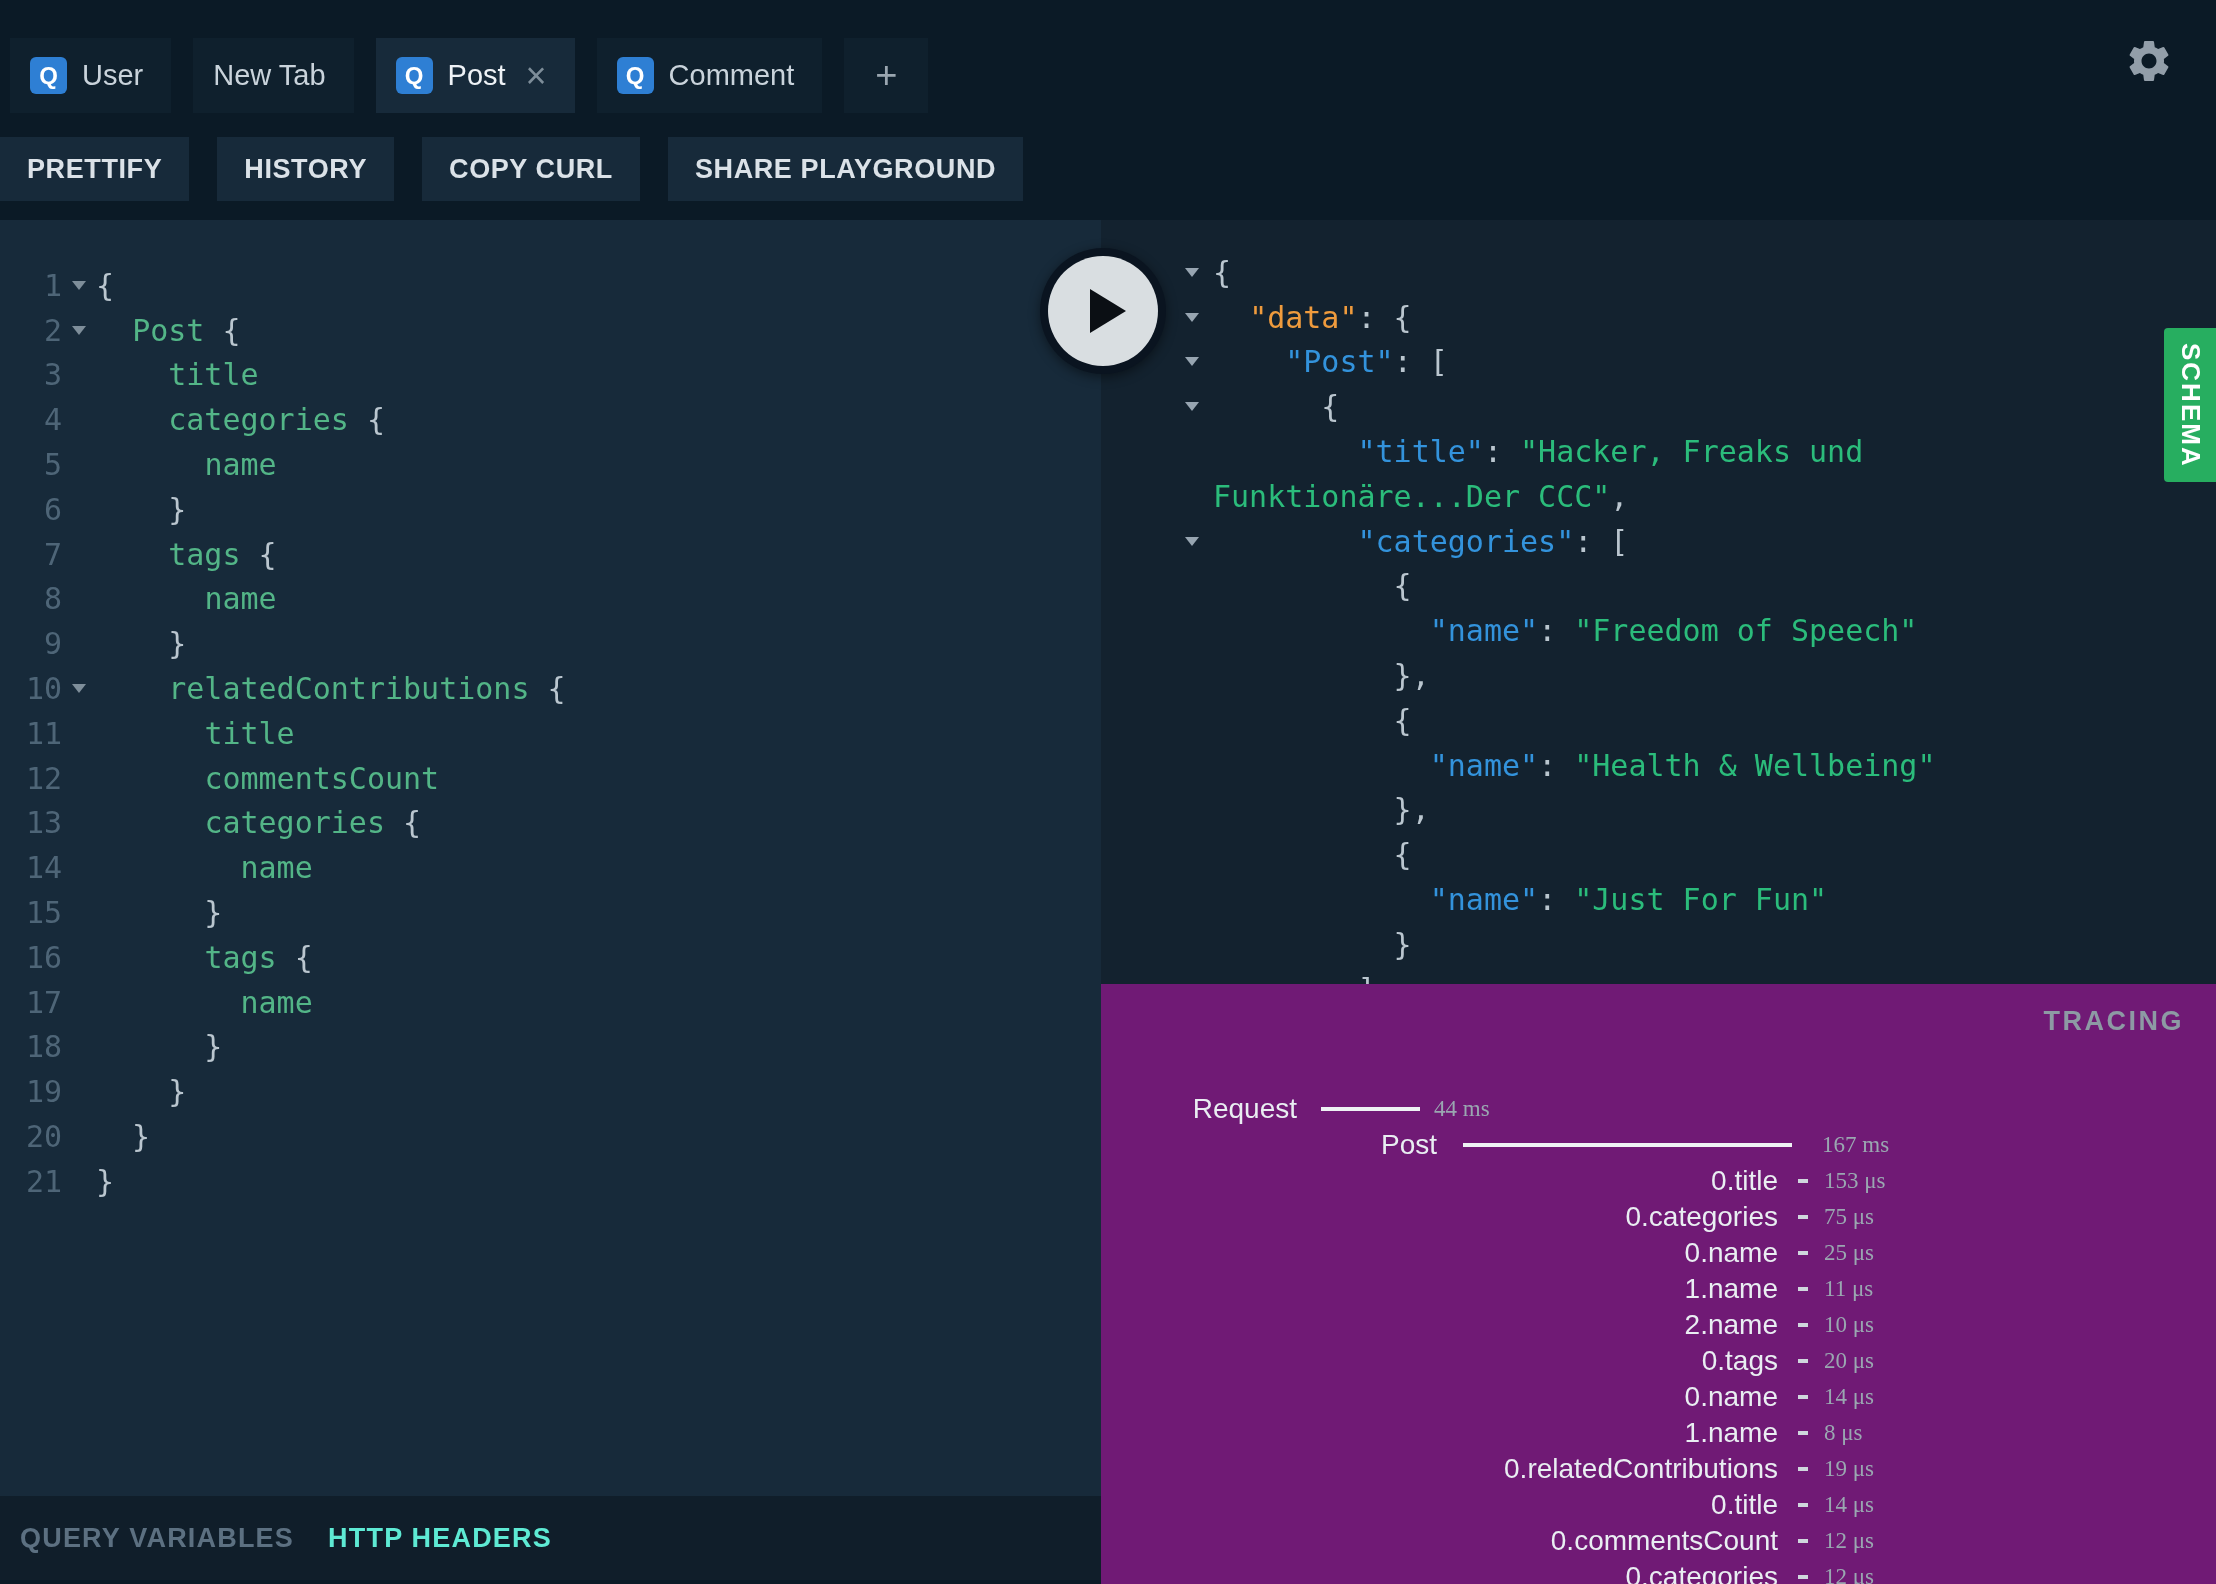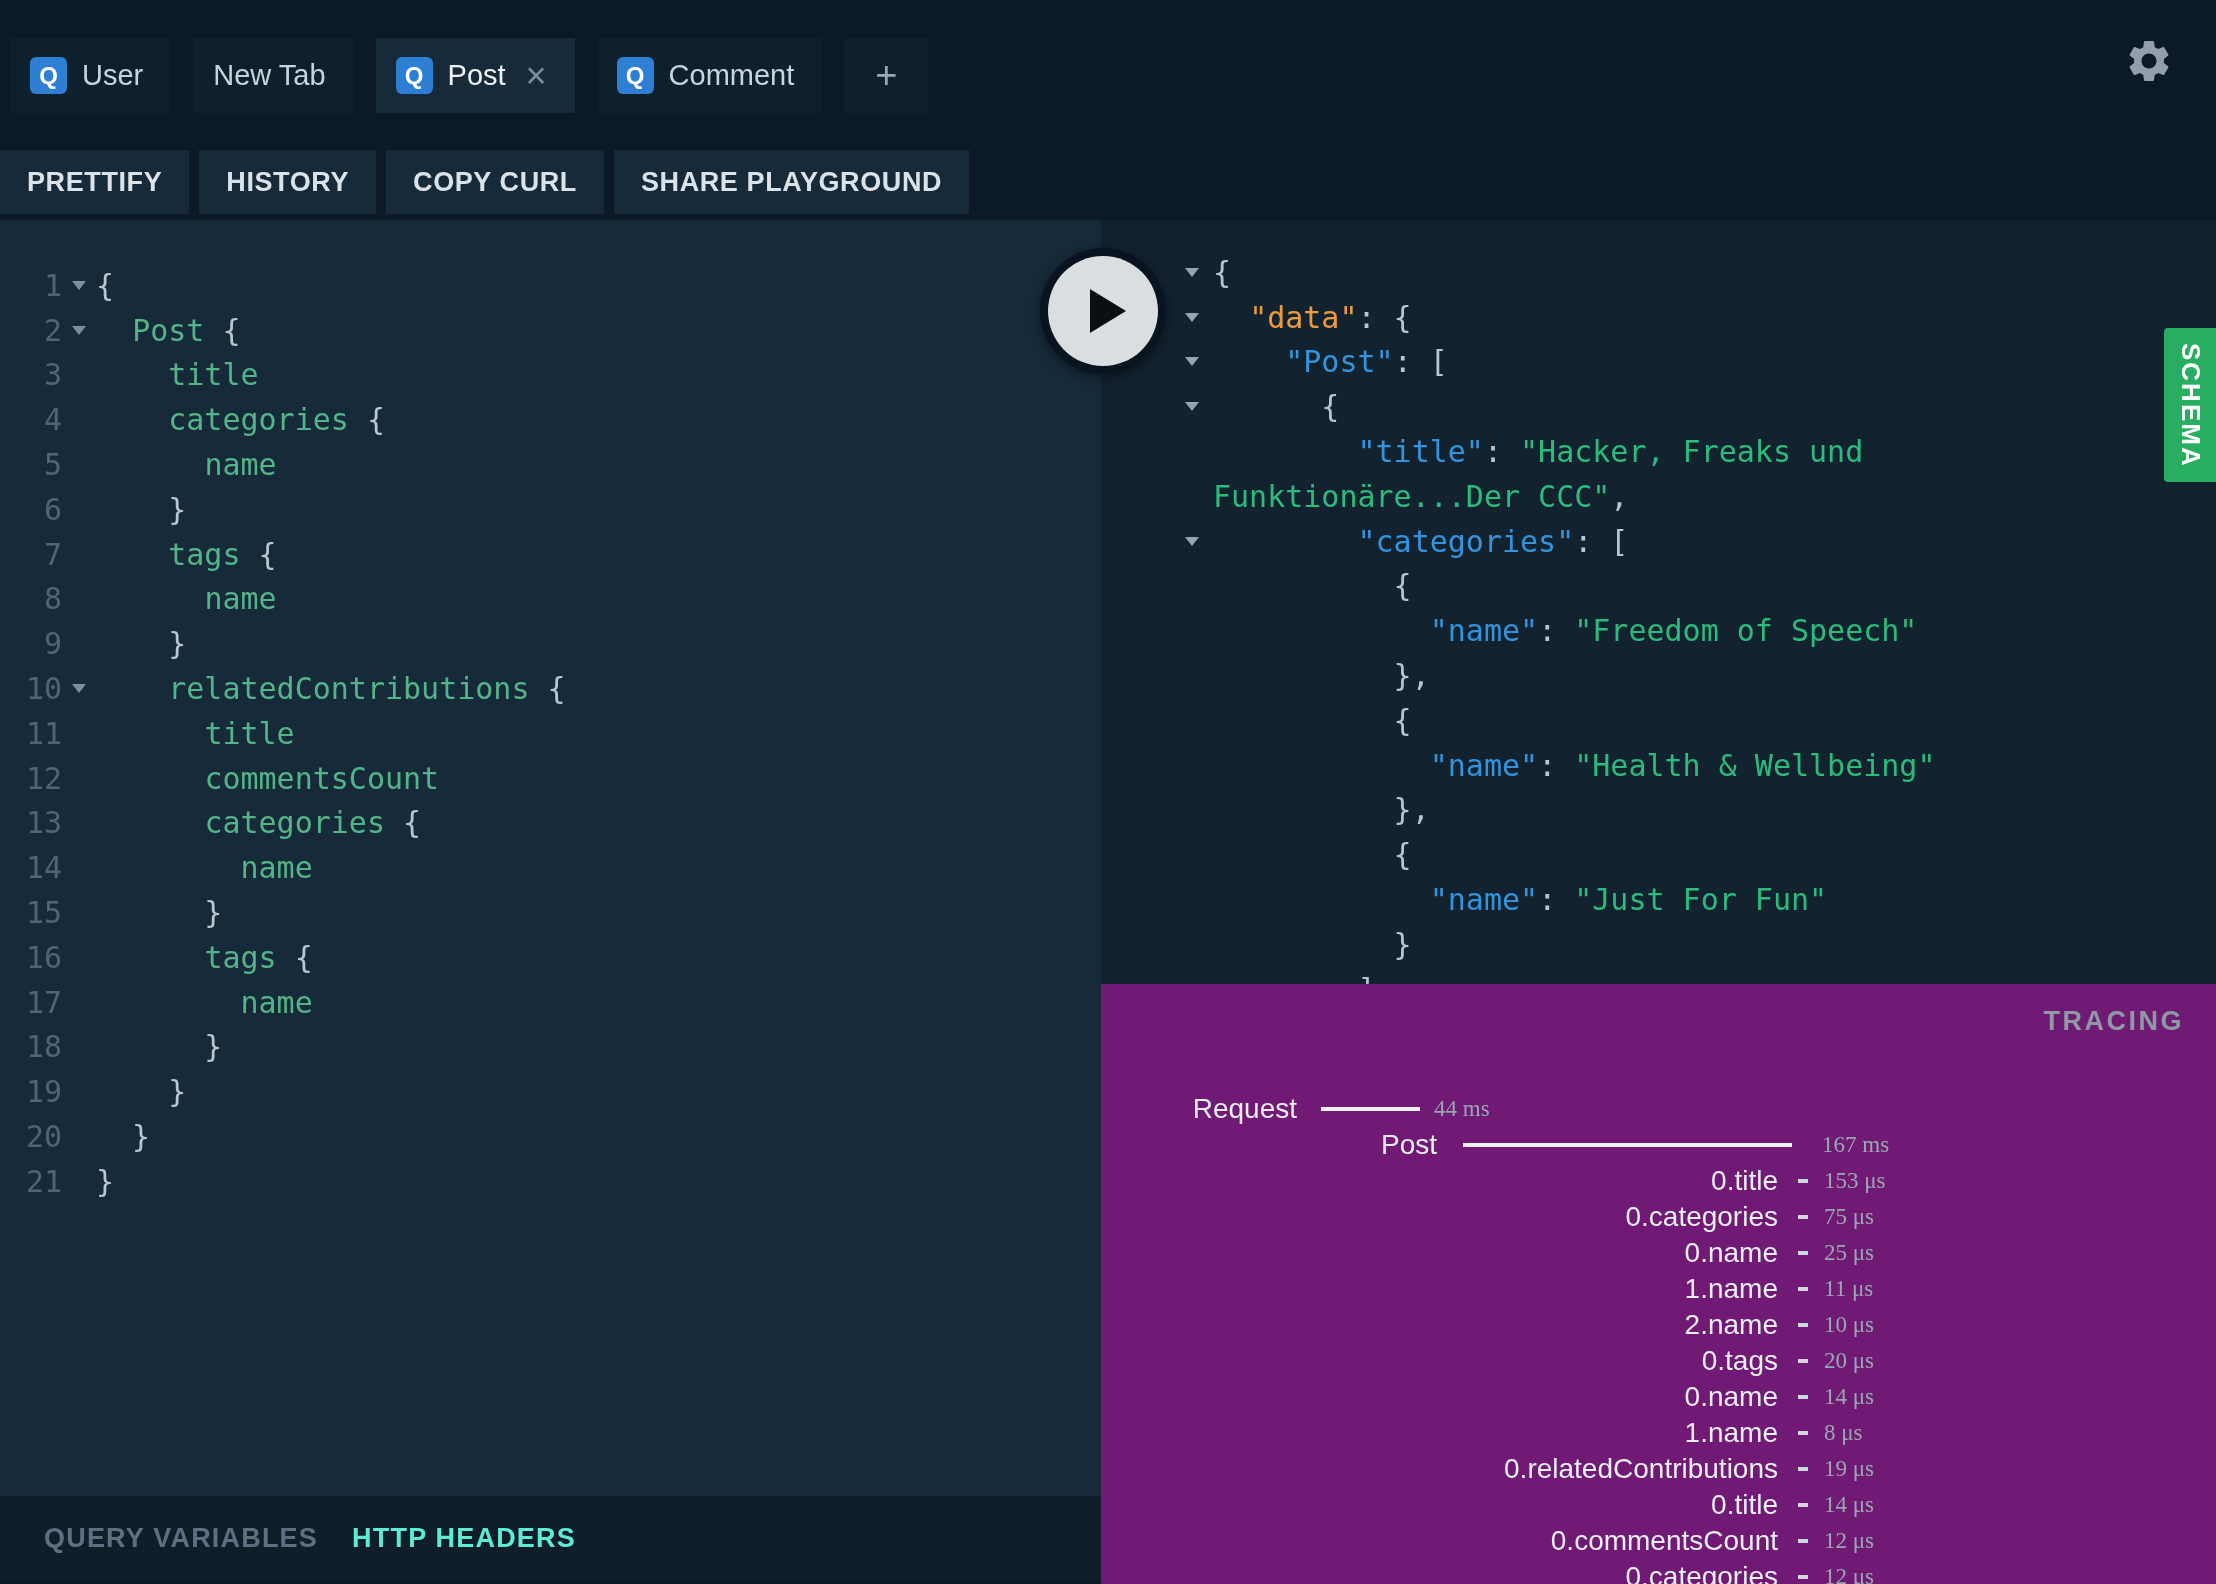--- a/index.html
+++ b/index.html
@@ -10,42 +10,42 @@
   .tabbar { position:absolute; left:0; top:0; width:2216px; height:113px; display:flex; align-items:flex-end; }
   .tabs { display:flex; gap:22px; padding-left:10px; }
   .tab { height:75px; background:#0f202d; display:flex; align-items:center; padding:0 28px 0 20px; color:#c9d3db; font-size:29px; cursor:pointer; white-space:nowrap; }
   .tab.active { background:#172a3a; color:#eef2f6; }
   .qbadge { width:37px; height:37px; border-radius:6px; background:#2e7fd4; color:#ffffff; font-weight:bold; font-size:24px; display:flex; align-items:center; justify-content:center; margin-right:15px; flex:none; }
   .tab-close { margin-left:20px; color:#7d8d99; font-size:36px; line-height:1; }
   .addtab { height:75px; width:84px; background:#0f202d; border:none; color:#9aa6b0; font-size:38px; margin-left:22px; cursor:pointer; display:flex; align-items:center; justify-content:center; font-family:inherit; }
   .settings { position:absolute; right:42px; top:36px; width:50px; height:50px; cursor:pointer; }
 
   
-  .toolbar { position:absolute; left:0; top:150px; width:2216px; height:64px; display:flex; gap:10px; padding-right:23px; }
+  .toolbar { position:absolute; left:0; top:137px; width:2216px; height:64px; display:flex; gap:28px; padding-right:23px; }
   .tbtn { height:64px; border:none; background:#172a3a; color:#dbe2e8; font-size:27px; font-weight:600; letter-spacing:0.6px; padding:0 27px; font-family:inherit; cursor:pointer; white-space:nowrap; }
   .urlwrap { position:relative; flex:1; height:64px; background:#213444; }
   .url { width:100%; height:100%; background:transparent; border:none; outline:none; color:#e4eaee; font-size:29px; font-family:inherit; padding:0 80px 0 26px; }
   .reload { position:absolute; right:18px; top:16px; width:32px; height:32px; cursor:pointer; }
 
   
   .editor-pane { position:absolute; left:0; top:220px; width:1101px; height:1276px; background:#172a3a; overflow:hidden; cursor:text; }
   #query-lines { padding-top:43px; }
   .q-line { display:flex; align-items:center; height:44.8px; font-family:"DejaVu Sans Mono",monospace; font-size:30px; }
   .q-gutter { width:62px; flex:none; text-align:right; color:#4e6577; }
   .q-fold { width:34px; flex:none; display:flex; align-items:center; padding-left:10px; }
   .code { white-space:pre; }
   .t-p  { color:#bac6cf; }
   .t-f  { color:#53b587; }
   .t-kb { color:#3393dc; }
   .t-ko { color:#ef9b3d; }
   .t-s  { color:#2bbc7b; }
   .tri { width:0; height:0; border-left:7px solid transparent; border-right:7px solid transparent; border-top:9px solid #7e8e9a; }
   .tri-light { border-top-color:#97a5b1; }
 
-  .editor-footer { position:absolute; left:0; top:1496px; width:1101px; height:84px; background:#101e2a; display:flex; align-items:center; gap:34px; padding-left:44px; font-weight:bold; font-size:27px; letter-spacing:1.2px; }
+  .editor-footer { position:absolute; left:0; top:1496px; width:1101px; height:84px; background:#101e2a; display:flex; align-items:center; gap:34px; padding-left:20px; font-weight:bold; font-size:27px; letter-spacing:1.2px; }
   .qv { color:#5c7081; cursor:pointer; }
   .hh { color:#5eead4; cursor:pointer; }
 
   .response-pane { position:absolute; left:1101px; top:220px; width:1115px; height:764px; background:#13222f; overflow:hidden; }
   #response-lines { padding-top:30px; }
   .resp-line { display:flex; align-items:center; height:44.8px; font-family:"DejaVu Sans Mono",monospace; font-size:30px; }
   .resp-gutter { width:112px; flex:none; display:flex; justify-content:flex-end; align-items:center; padding-right:14px; }
 
   
   .tracing-pane { position:absolute; left:1101px; top:984px; width:1115px; height:600px; background:#701a75; overflow:hidden; padding-top:22px; }

